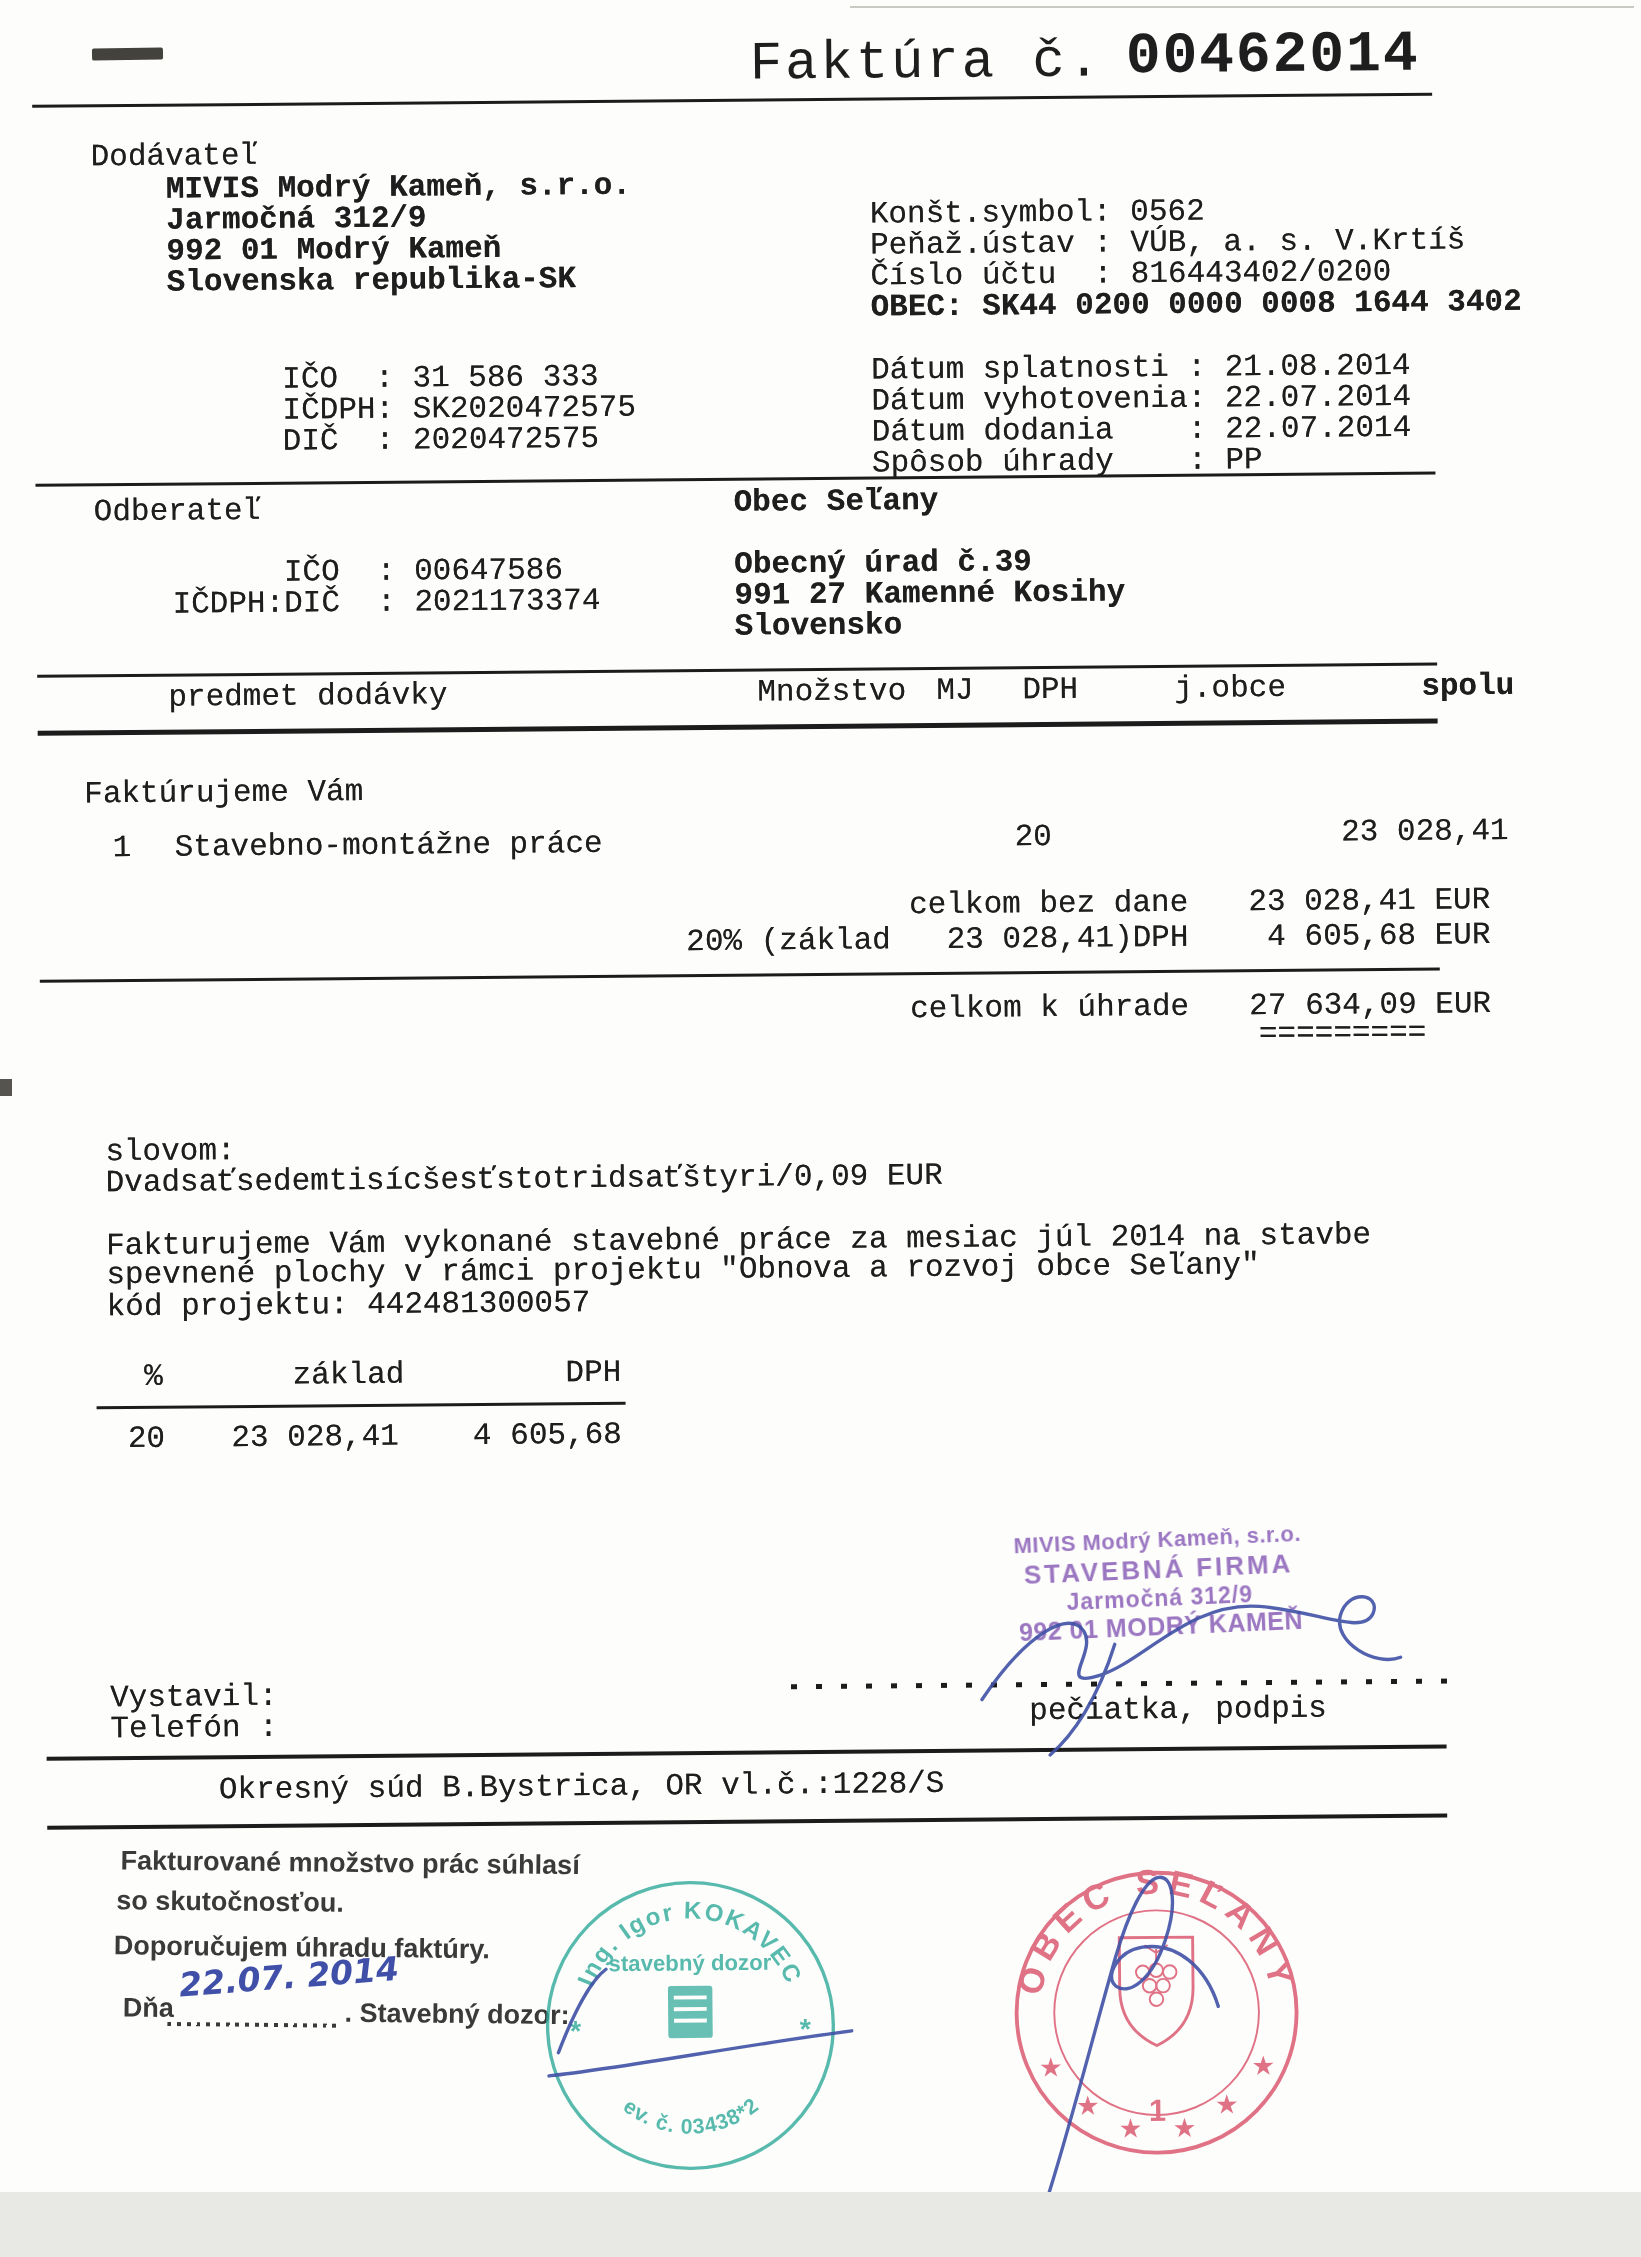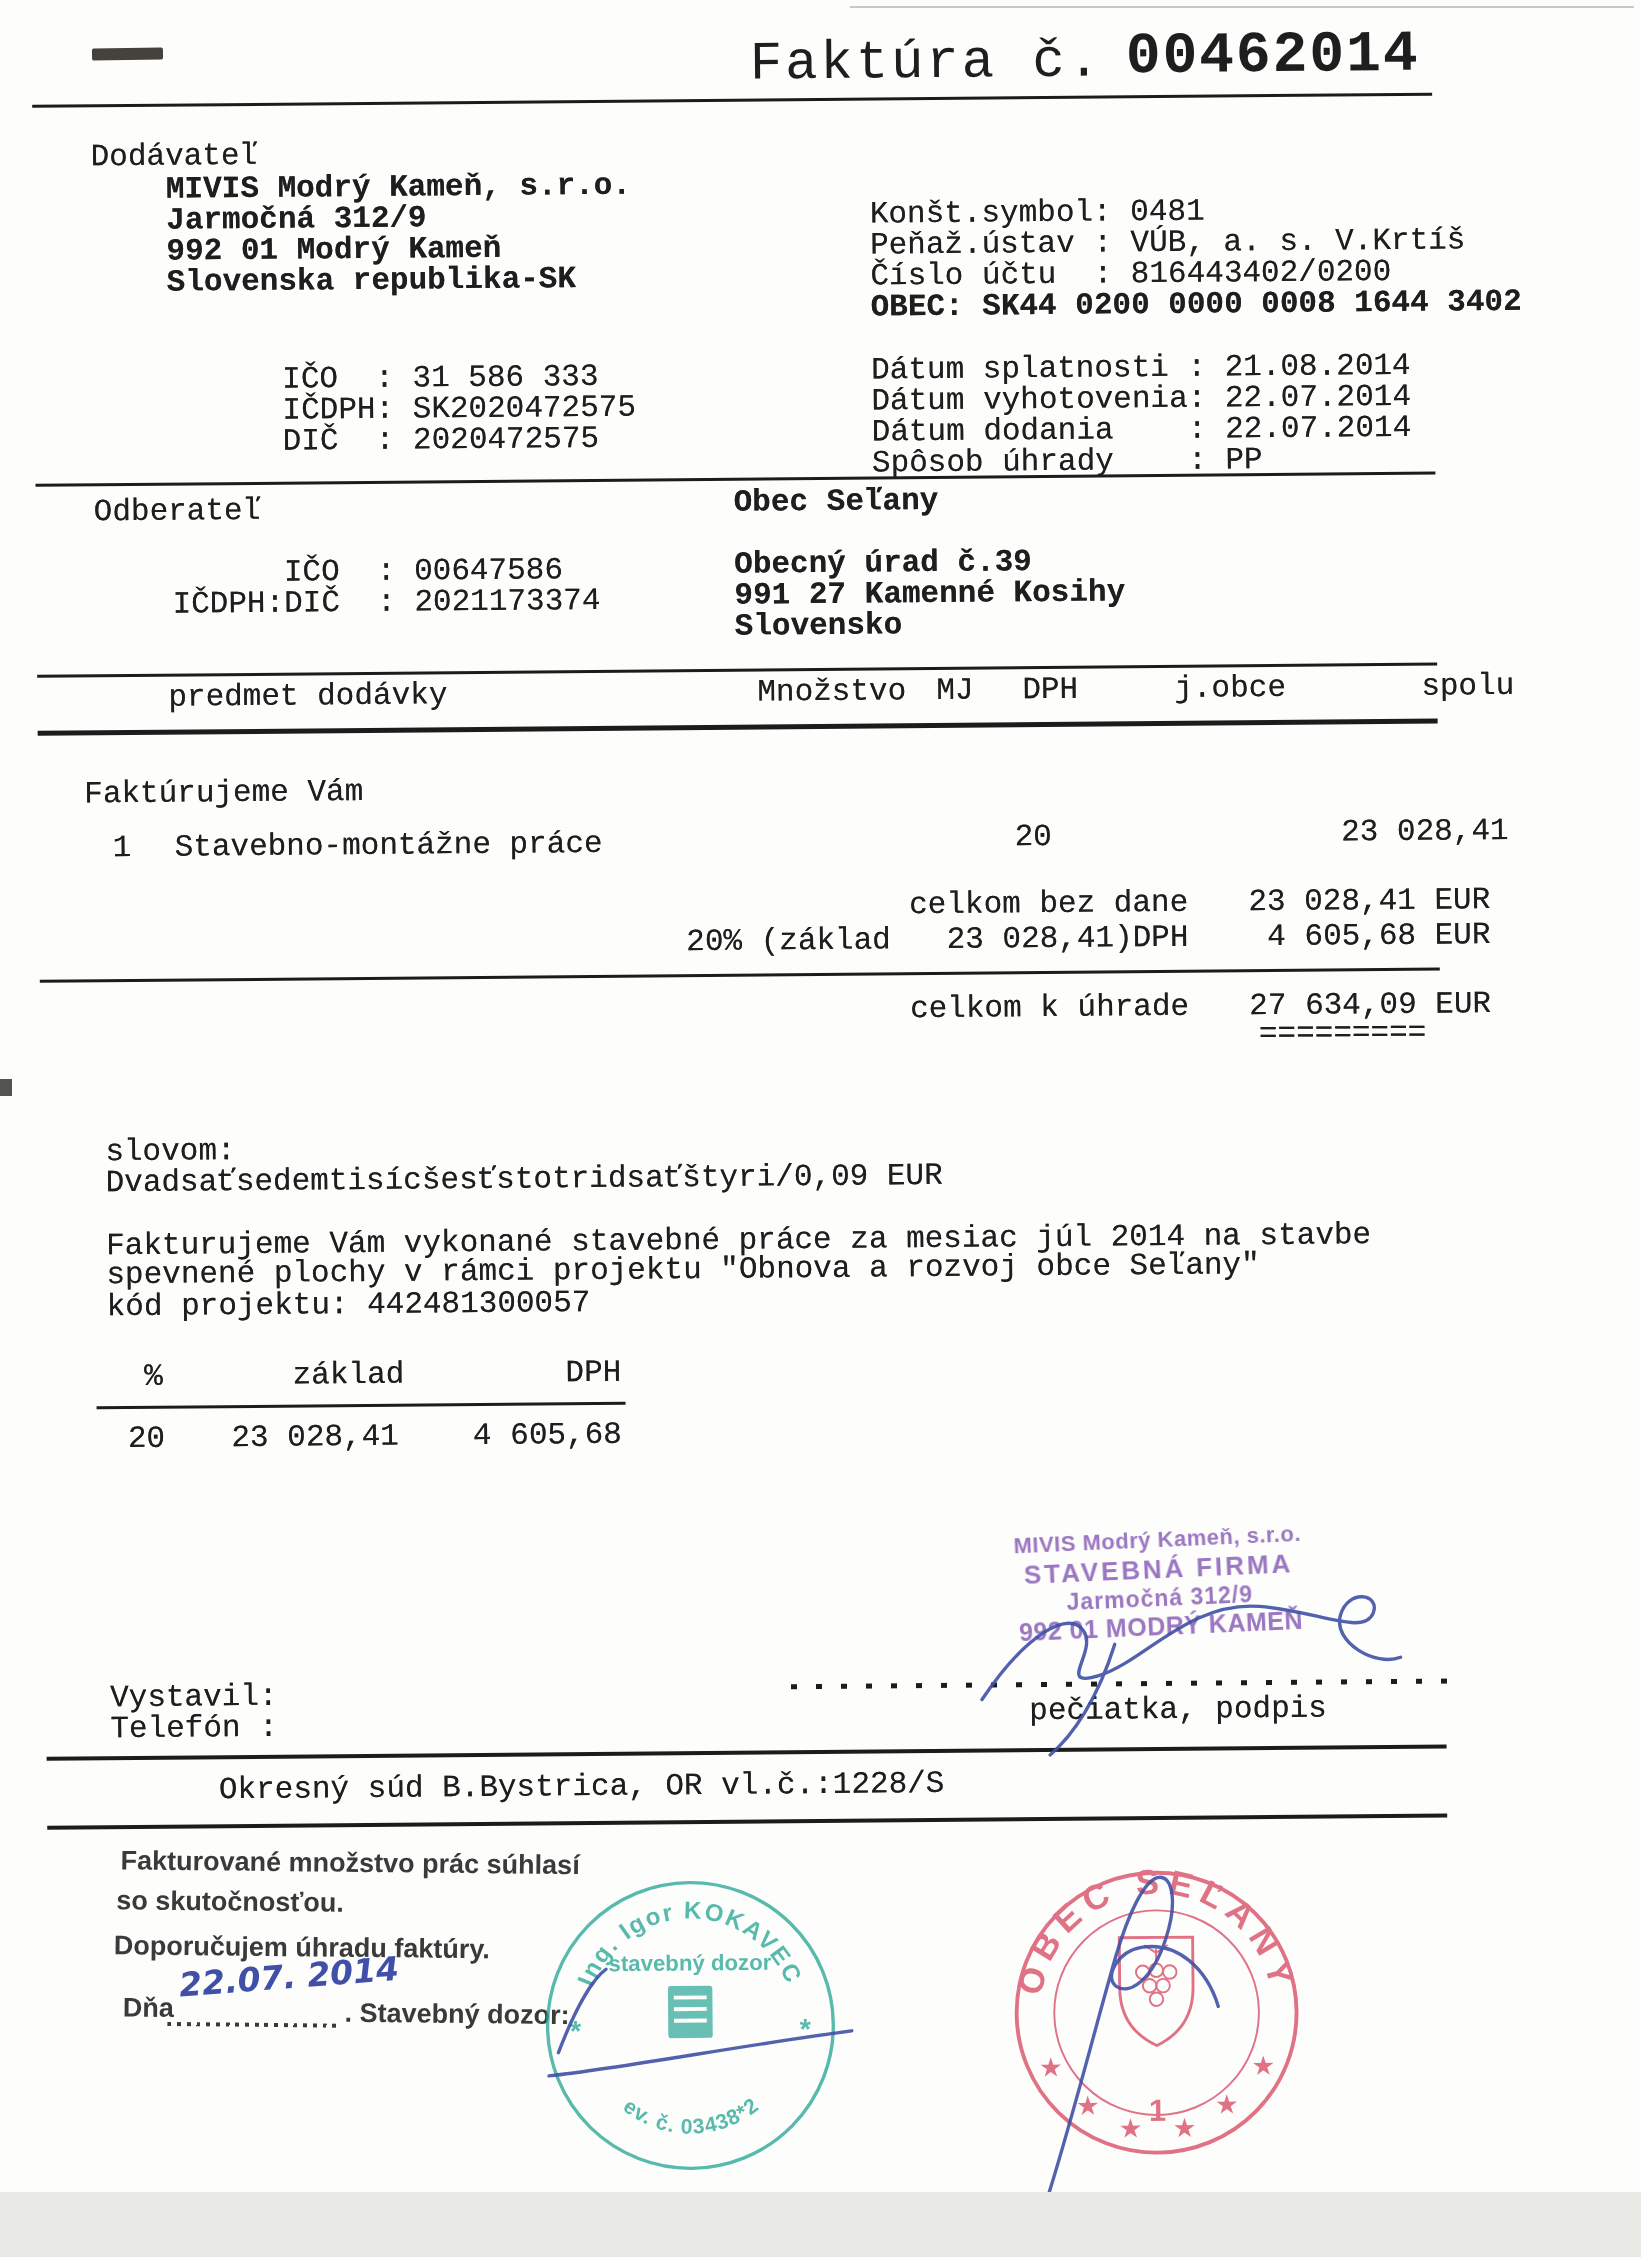--- a/index.html
+++ b/index.html
@@ -73,21 +73,21 @@
       <span>IČO  : </span><span>31 586 333</span>
     </div>
     <div class="line" style="left:177px;top:359px;">
       <span>IČDPH: </span><span>SK2020472575</span>
     </div>
     <div class="line" style="left:177px;top:390px;">
       <span>DIČ  : </span><span>2020472575</span>
     </div>
 
     <div class="line" style="left:766px;top:168px;">
-      <span>Konšt.symbol: </span><span>0481</span>
+      <span>Konšt.symbol: </span><span>0562</span>
     </div>
     <div class="line" style="left:766px;top:199px;">
       <span>Peňaž.ústav : </span><span>VÚB, a. s. V.Krtíš</span>
     </div>
     <div class="line" style="left:766px;top:230px;">
       <span>Číslo účtu  : </span><span>816443402/0200</span>
     </div>
     <div class="line b" style="left:766px;top:261px;">
       <span>OBEC: </span><span>SK44 0200 0000 0008 1644 3402</span>
     </div>
@@ -115,21 +115,21 @@
     <div class="line b" style="left:739px;top:486px;">Obec Seľany</div>
     <div class="line b" style="left:739px;top:548px;">Obecný úrad č.39</div>
     <div class="line b" style="left:739px;top:579px;">991 27 Kamenné Kosihy</div>
     <div class="line b" style="left:739px;top:610px;">Slovensko</div>
 
     <div class="line" style="left:172px;top:676px;">predmet dodávky</div>
     <div class="line" style="left:761px;top:676px;">Množstvo</div>
     <div class="line" style="left:940px;top:676px;">MJ</div>
     <div class="line" style="left:1026px;top:676px;">DPH</div>
     <div class="line" style="left:1178px;top:676px;">j.obce</div>
-    <div class="line" style="left:1425px;top:676px;">spolu</div>
+    <div class="line" style="left:1425px;top:676px;font-weight:bold;">spolu</div>
 
     <div class="line" style="left:87px;top:772px;">Faktúrujeme Vám</div>
     <div class="line" style="left:115px;top:826px;">1</div>
     <div class="line" style="left:177px;top:826px;">Stavebno-montážne práce</div>
     <div class="line" style="left:1017px;top:823px;">20</div>
     <div class="line ra" style="left:1159px;top:821px;width:352px;">23 028,41</div>
 
     <div class="line ra" style="left:676px;top:890px;width:514px;">celkom bez dane</div>
     <div class="line ra" style="left:1159px;top:890px;width:333px;">23 028,41 EUR</div>
     <div class="line ra" style="left:676px;top:925px;width:514px;">20% (základ   23 028,41)DPH</div>

